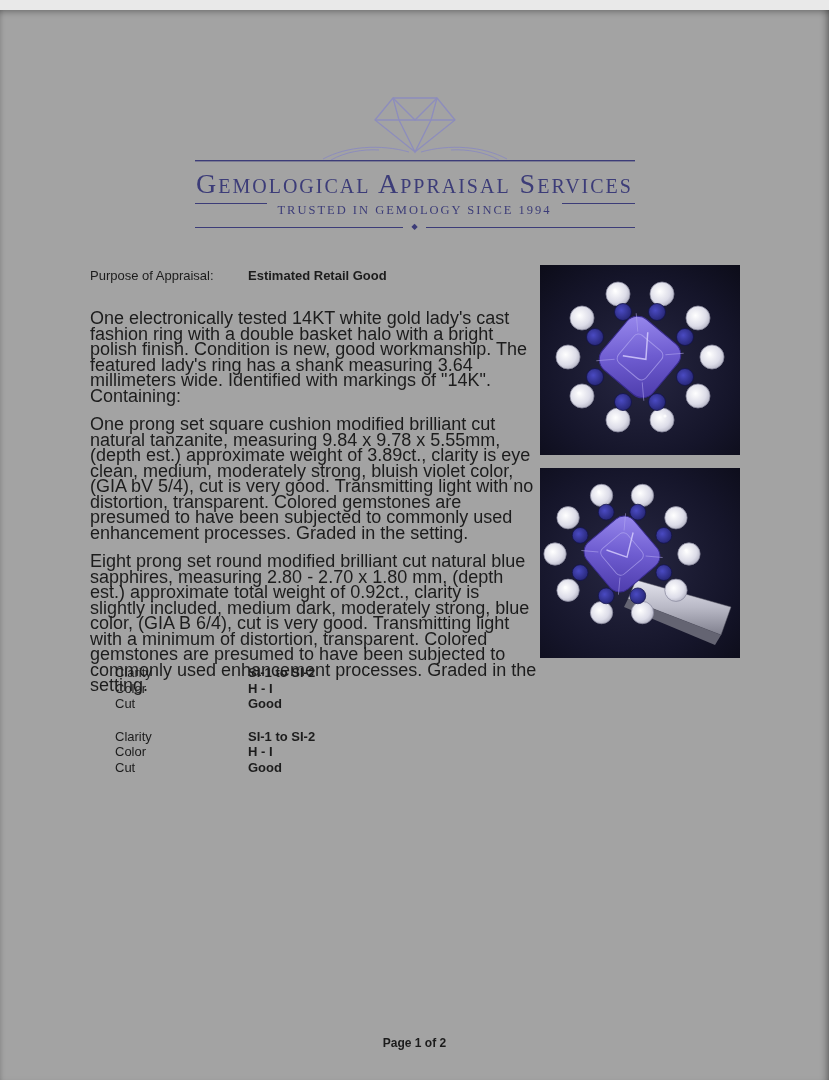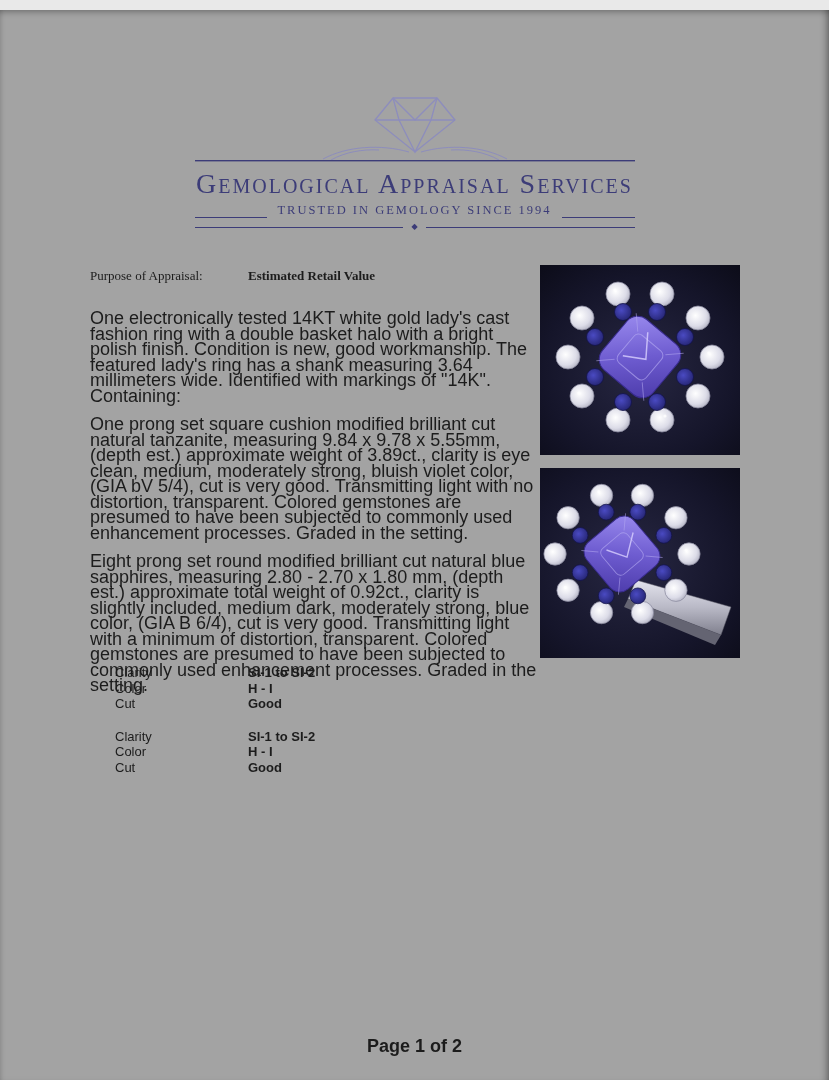--- a/index.html
+++ b/index.html
@@ -16,50 +16,50 @@
     margin-top: 10px;
   }
 
   
   .logo { position:absolute; top:76px; left:50%; transform:translateX(-50%); width:440px; text-align:center; color:#3c3c78; }
   .logo svg.diamond-art { display:block; }
   .logo-title {
     font-family:"Liberation Serif", serif; font-variant:small-caps; font-weight:normal;
     font-size:28px; letter-spacing:2px; color:#3c3c78; margin-top:2px; white-space:nowrap;
   }
-  .tag-row { display:flex; align-items:flex-end; gap:10px; margin-top:3px; }
+  .tag-row { display:flex; align-items:flex-start; gap:10px; margin-top:3px; }
   .tag-row .line { flex:1; height:1px; background:#3c3c78; }
   .tagline { font-family:"Liberation Serif", serif; font-size:12.5px; letter-spacing:2px; color:#3c3c78; white-space:nowrap; }
   .orn-row { display:flex; align-items:center; gap:8px; margin-top:5px; }
   .orn-row .line { flex:1; height:1px; background:#3c3c78; }
   .orn-row .orn { font-size:8px; color:#3c3c78; line-height:8px; }
 
   
-  .fields { position:absolute; top:258px; left:90px; font-size:13px; line-height:16px; color:#1c1c1c;font-family:Liberation Serif, serif; }
+  .fields { position:absolute; top:258px; left:90px; font-size:13px; line-height:16px; color:#1c1c1c; }
   .field-row { display:flex; }
   .field-label { width:158px; }
   .field-value { font-weight:bold; }
 
   .col { position:absolute; top:301px; left:90px; width:447px; font-size:18px; line-height:15.5px; color:#1c1c1c; }
   .col p { margin:0 0 13px 0; }
   .col p:last-child { margin-bottom:0; }
 
   .wide { position:absolute; top:645px; left:90px; width:657px; font-size:13px; line-height:15.5px; color:#1c1c1c; }
   .grade-table { margin:10px 0 17px 25px; }
   .grade-row { display:flex; line-height:15.5px; }
   .g-label { width:133px; }
   .g-value { font-weight:bold; }
 
   
   .photos { position:absolute; top:255px; left:540px; width:200px; }
   .photo { display:block; width:200px; height:190px; margin-bottom:13px; }
 
   
   .footer-continued { position:absolute; top:981px; left:0; right:0; text-align:center; font-weight:bold; font-size:13.5px; color:#1c1c1c; }
-  .footer-page { position:absolute; top:1026px; left:0; right:0; text-align:center; font-weight:bold; font-size:18px; color:#1c1c1c; }
+  .footer-page { position:absolute; top:1026px; left:0; right:0; text-align:center; font-weight:bold; font-size:12px; color:#1c1c1c; }
 </style>
 </head>
 <body>
 
 <div class="page">
 
   <header class="logo">
     <svg class="diamond-art" width="440" height="80" viewBox="0 0 440 80">
       <g fill="none" stroke="#8d8dbd" stroke-width="1.3">
         <path d="M198,12 L242,12 L260,34 L220,66 L180,34 Z"></path>
@@ -83,21 +83,21 @@
     <div class="orn-row">
       <span class="line"></span>
       <span class="orn">◆</span>
       <span class="line"></span>
     </div>
   </header>
 
   <section class="fields">
     <div class="field-row">
       <span class="field-label">Purpose of Appraisal:</span>
-      <span class="field-value">Estimated Retail Value</span>
+      <span class="field-value">Estimated Retail Good</span>
     </div>
   </section>
 
   <section class="col">
     <p>One electronically tested 14KT white gold lady's cast fashion ring with a double basket halo with a bright polish finish. Condition is new, good workmanship. The featured lady's ring has a shank measuring 3.64 millimeters wide. Identified with markings of "14K".  Containing:</p>
     <p>One prong set square cushion modified brilliant cut natural tanzanite, measuring 9.84 x 9.78 x 5.55mm, (depth est.) approximate weight of 3.89ct., clarity is eye clean, medium, moderately strong, bluish violet color, (GIA bV 5/4), cut is very good. Transmitting light with no distortion, transparent. Colored gemstones are presumed to have been subjected to commonly used enhancement processes. Graded in the setting.</p>
     <p>Eight prong set round modified brilliant cut natural blue sapphires, measuring 2.80 - 2.70 x 1.80 mm, (depth est.) approximate total weight of 0.92ct., clarity is slightly included, medium dark, moderately strong, blue color, (GIA B 6/4), cut is very good. Transmitting light with a minimum of distortion, transparent. Colored gemstones are presumed to have been subjected to commonly used enhancement processes. Graded in the setting.</p>
   </section>
 
   <aside class="photos">

